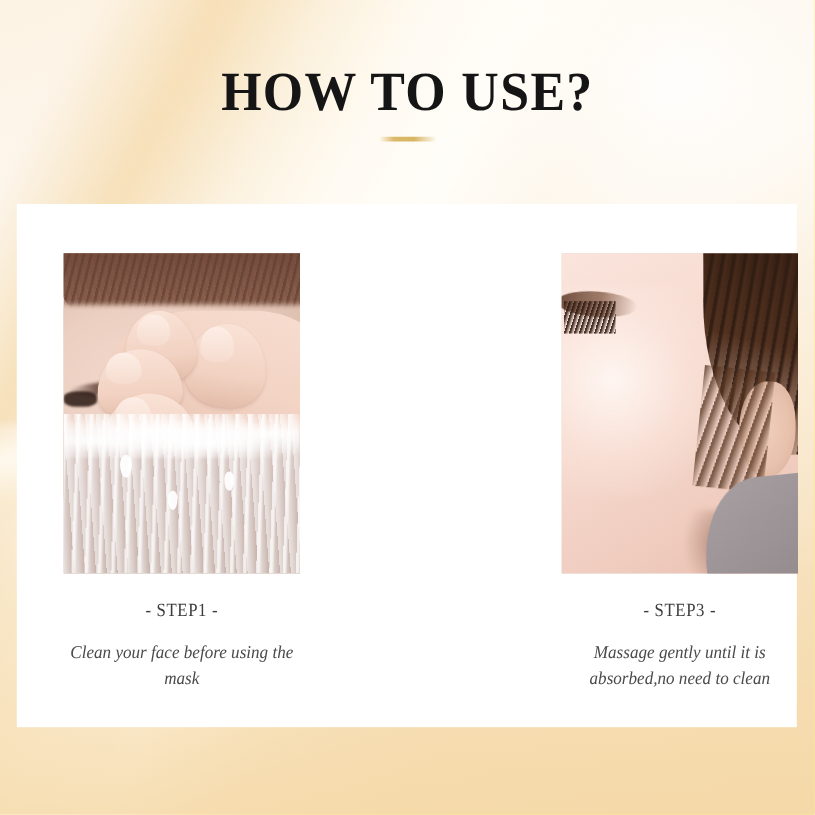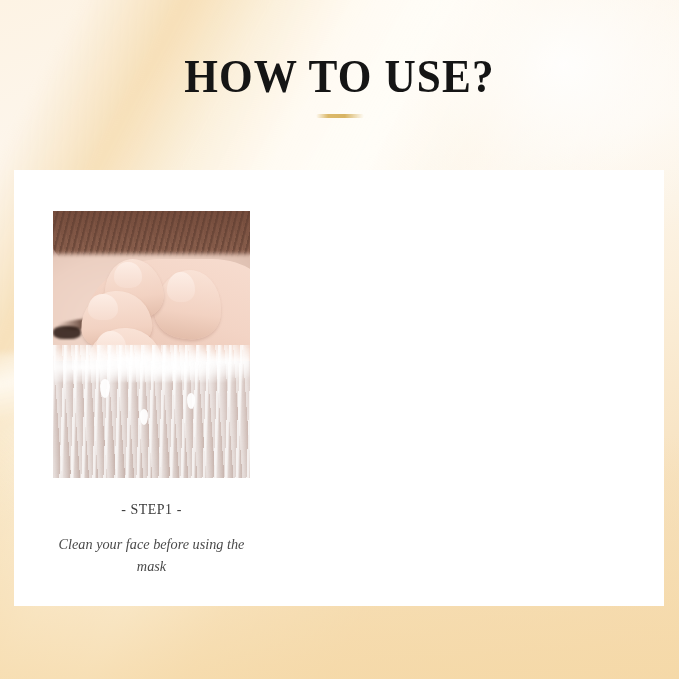--- a/index.html
+++ b/index.html
@@ -445,16 +445,31 @@
           <div class="p1-splash"></div>
           <div class="p1-drop" style="left:24%; bottom:30%; width:5%; height:7%;"></div>
           <div class="p1-drop" style="left:44%; bottom:20%; width:4%; height:6%;"></div>
           <div class="p1-drop" style="left:68%; bottom:26%; width:4%; height:6%;"></div>
         </div>
         <div class="step-label">- STEP1 -</div>
         <div class="step-caption">Clean your face before using the mask</div>
       </div>
 
 
+      <div class="step">
+        <div class="photo">
+          <div class="p3-skin"></div>
+          <div class="p3-glow"></div>
+          <div class="p3-hair"></div>
+          <div class="p3-ear"></div>
+          <div class="p3-strands"></div>
+          <div class="p3-eye"></div>
+          <div class="p3-lashes"></div>
+          <div class="p3-neckshadow"></div>
+          <div class="p3-shoulder"></div>
+        </div>
+        <div class="step-label">- STEP3 -</div>
+        <div class="step-caption">Massage gently until it is absorbed,no need to clean</div>
+      </div>
 
     </div>
   </div>
 </div>
 
 </body></html>

